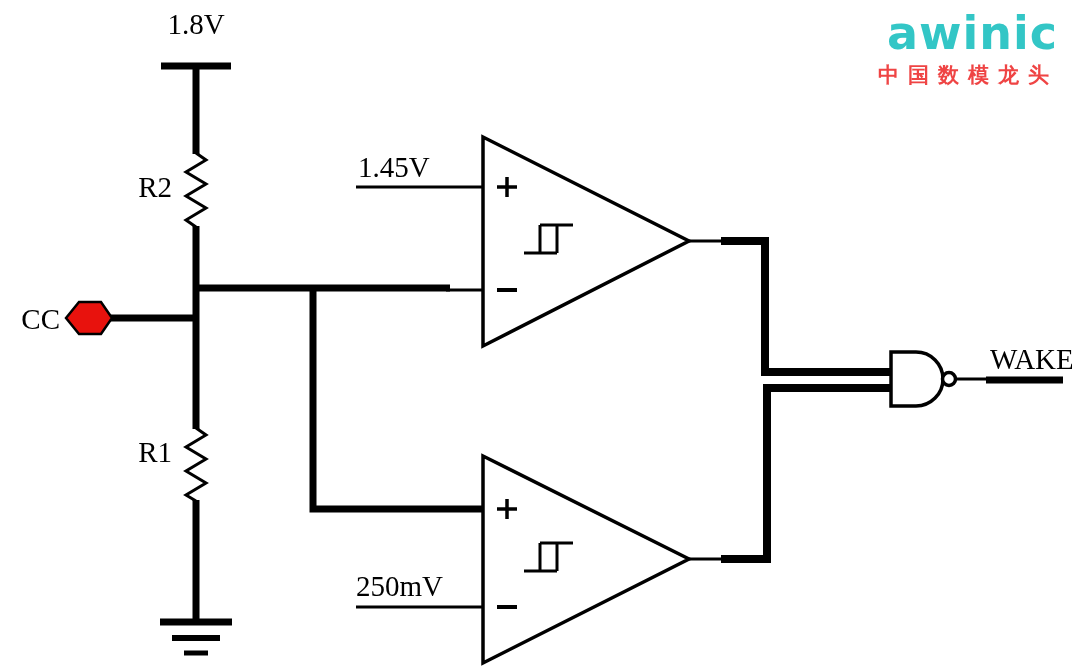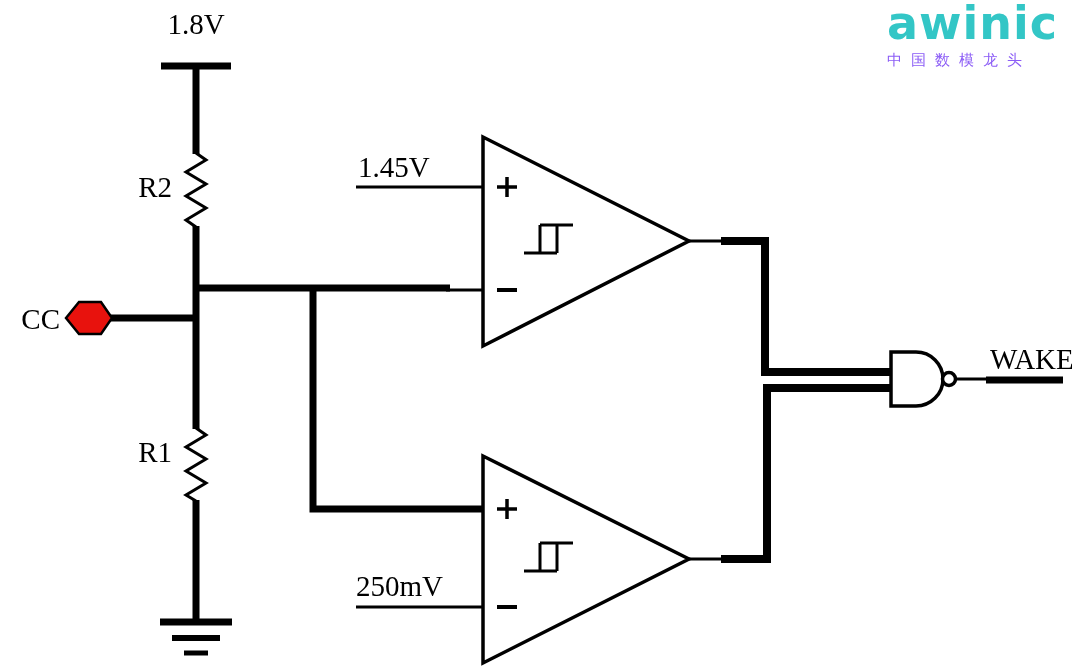--- a/index.html
+++ b/index.html
@@ -19,38 +19,39 @@
     font-family: "Liberation Serif", "DejaVu Serif", serif;
     font-size: 29px;
     fill: #000000;
   }
   .wire  { stroke: #000000; fill: none; }
   .thick { stroke-width: 7; }
   .thin  { stroke-width: 3; }
   .outline { stroke: #000000; stroke-width: 3.5; fill: #ffffff; stroke-linejoin: miter; }
   .logo {
     position: absolute;
-    top: 0;
+    top: 10px;
     right: 14px;
+    text-align: right;
   }
   .logo-brand {
     font-family: "DejaVu Sans", sans-serif;
     font-weight: 700;
     font-size: 46px;
     line-height: 46px;
     letter-spacing: 1px;
     color: #33c6c6;
   }
   .logo-tagline {
     margin-top: 5px;
     font-family: "DejaVu Sans", sans-serif;
-    font-weight: 400;
-    font-size: 15px;
+    font-weight: 700;
+    font-size: 21px;
     letter-spacing: 9px;
-    color: #8b5cf6;
+    color: #ef4444;
     white-space: nowrap;
   }
 </style>
 </head>
 <body>
 
 <div class="canvas">
 
   <svg width="1080" height="666" viewBox="0 0 1080 666">
 

